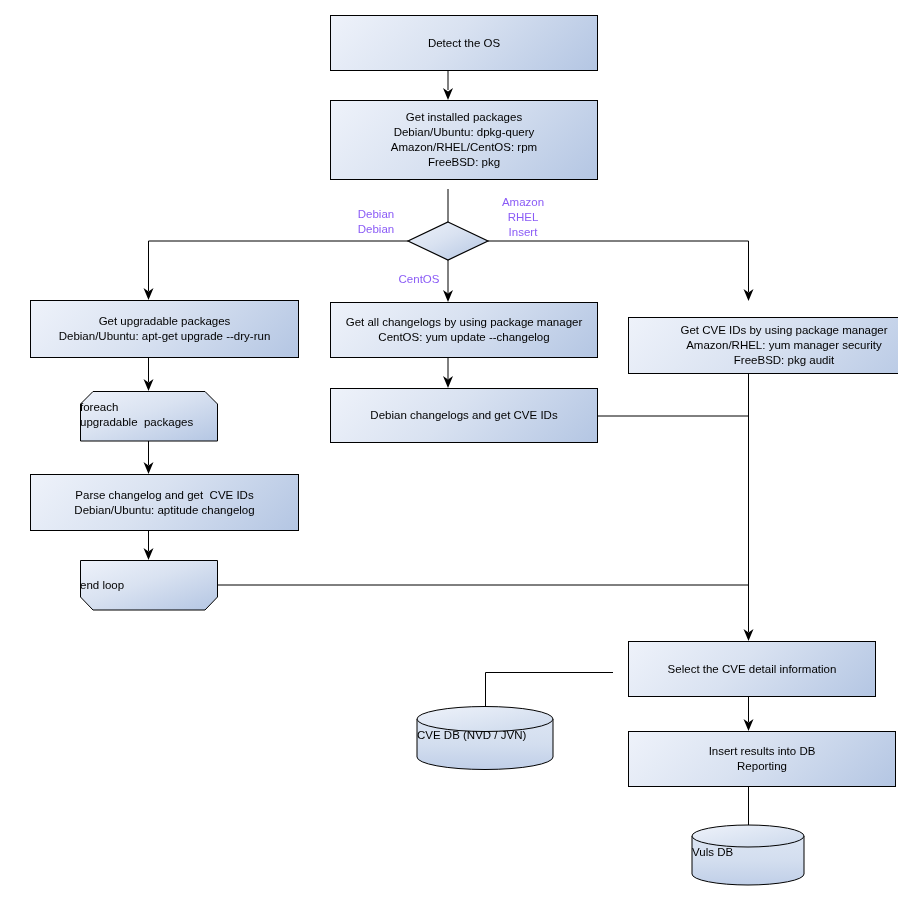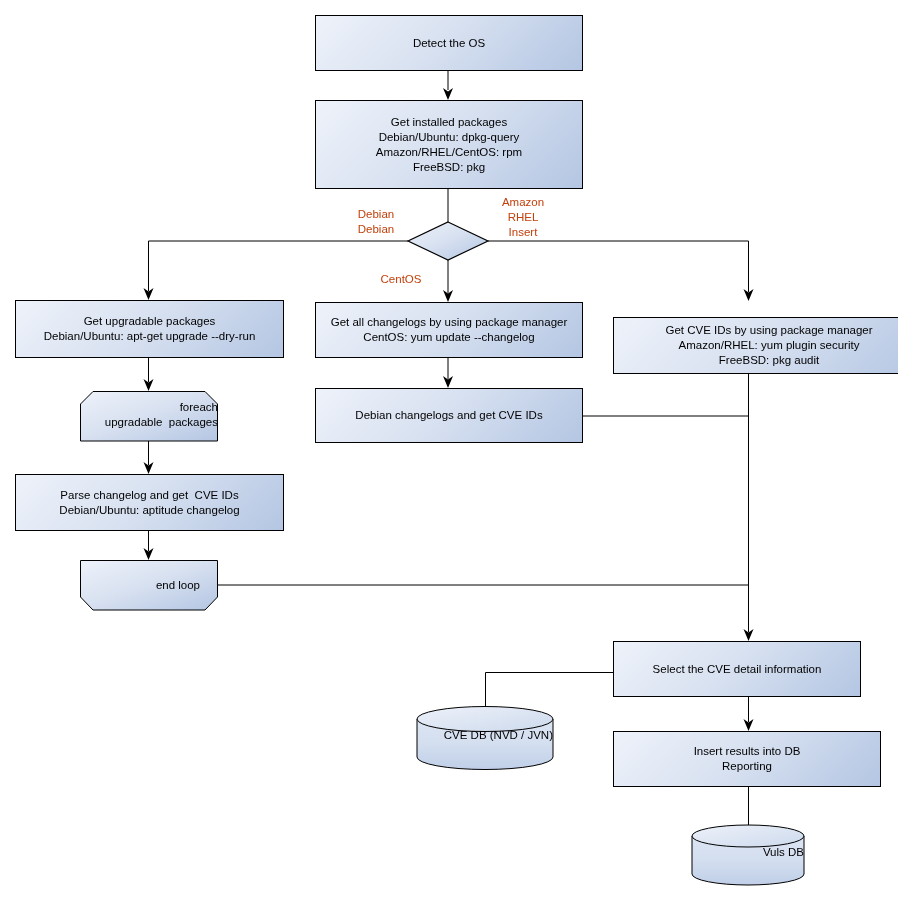--- a/index.html
+++ b/index.html
@@ -26,42 +26,43 @@
     box-sizing: border-box;
     border: 1px solid #000000;
     background: linear-gradient(135deg, #eef2fa 0%, #d9e2f1 45%, #b4c6e3 100%);
     display: flex;
     flex-direction: column;
     justify-content: center;
     align-items: center;
     text-align: left;
     z-index: 2;
     color: #000000;
+    margin-left: 15px;
   }
   .ln {
     font-size: 11.5px;
     line-height: 15px;
     white-space: pre-wrap;
   }
   .overlay {
     position: absolute;
     display: flex;
     flex-direction: column;
     justify-content: center;
-    align-items: flex-end;
+    align-items: flex-start;
     text-align: center;
     z-index: 3;
     color: #000000;
     pointer-events: none;
   }
   .edge-label {
     position: absolute;
     z-index: 2;
     text-align: center;
-    color: #c2410c;
+    color: #8b5cf6;
   }
   .edge-label .ln { line-height: 15px; }
 </style>
 </head>
 <body>
 
 <div id="canvas">
 
   <svg id="wires" viewBox="0 0 898 902" xmlns="http://www.w3.org/2000/svg">
     <defs>
@@ -126,40 +127,40 @@
     <g>
       <path d="M692,836 L692,874 A56,11 0 0 0 804,874 L804,836 Z" fill="url(#gcylbody)" stroke="#000000" stroke-width="1"></path>
       <ellipse cx="748" cy="836" rx="56" ry="11" fill="url(#gcyltop)" stroke="#000000" stroke-width="1"></ellipse>
     </g>
   </svg>
 
   <div class="node" style="left:315px;top:15px;width:268px;height:56px">
     <div class="ln">Detect the OS</div>
   </div>
 
-  <div class="node" style="left:315px;top:100px;width:268px;height:89px">
+  <div class="node" style="left:315px;top:100px;width:268px;height:80px">
     <div class="ln">Get installed packages</div>
     <div class="ln">Debian/Ubuntu: dpkg-query</div>
     <div class="ln">Amazon/RHEL/CentOS: rpm</div>
     <div class="ln">FreeBSD: pkg</div>
   </div>
 
   <div class="node" style="left:315px;top:302px;width:268px;height:56px">
     <div class="ln">Get all changelogs by using package manager</div>
     <div class="ln">CentOS: yum update --changelog</div>
   </div>
 
   <div class="node" style="left:15px;top:300px;width:269px;height:58px">
     <div class="ln">Get upgradable packages</div>
     <div class="ln">Debian/Ubuntu: apt-get upgrade --dry-run</div>
   </div>
 
   <div class="node" style="left:613px;top:317px;width:312px;height:57px">
     <div class="ln">Get CVE IDs by using package manager</div>
-    <div class="ln">Amazon/RHEL: yum plugin security</div>
+    <div class="ln">Amazon/RHEL: yum manager security</div>
     <div class="ln">FreeBSD: pkg audit</div>
   </div>
 
   <div class="node" style="left:15px;top:474px;width:269px;height:57px">
     <div class="ln">Parse changelog and get  CVE IDs</div>
     <div class="ln">Debian/Ubuntu: aptitude changelog</div>
   </div>
 
   <div class="node" style="left:315px;top:388px;width:268px;height:55px">
     <div class="ln">Debian changelogs and get CVE IDs</div>
@@ -195,17 +196,17 @@
     <div class="ln">Debian</div>
     <div class="ln">Debian</div>
   </div>
 
   <div class="edge-label" style="left:487px;top:195px;width:72px">
     <div class="ln">Amazon</div>
     <div class="ln">RHEL</div>
     <div class="ln">Insert</div>
   </div>
 
-  <div class="edge-label" style="left:365px;top:272px;width:72px">
+  <div class="edge-label" style="left:383px;top:272px;width:72px">
     <div class="ln">CentOS</div>
   </div>
 
 </div>
 
 </body></html>

